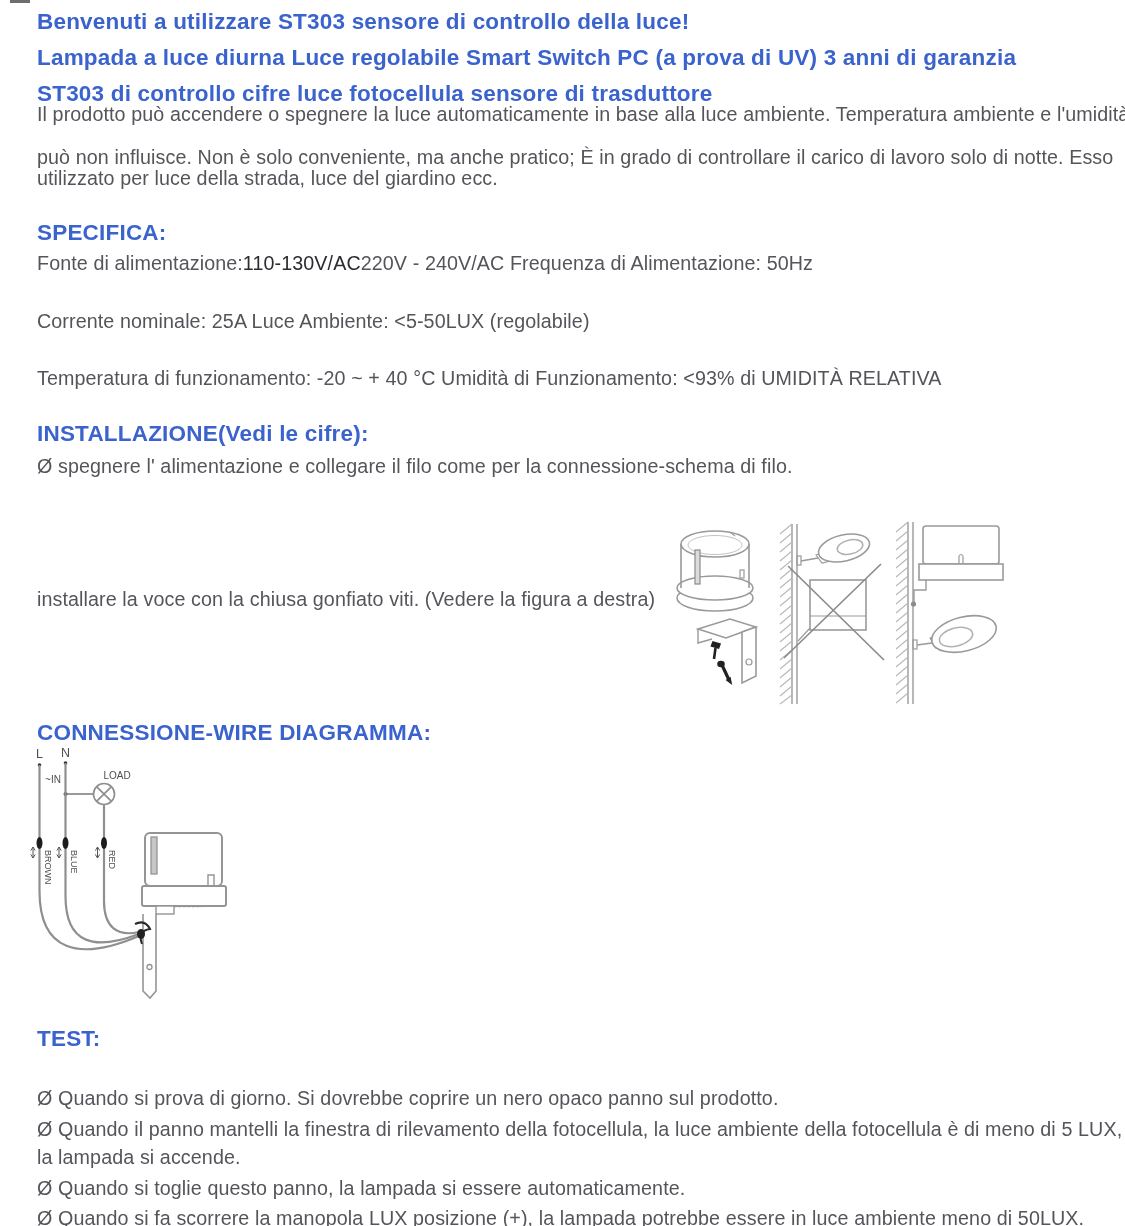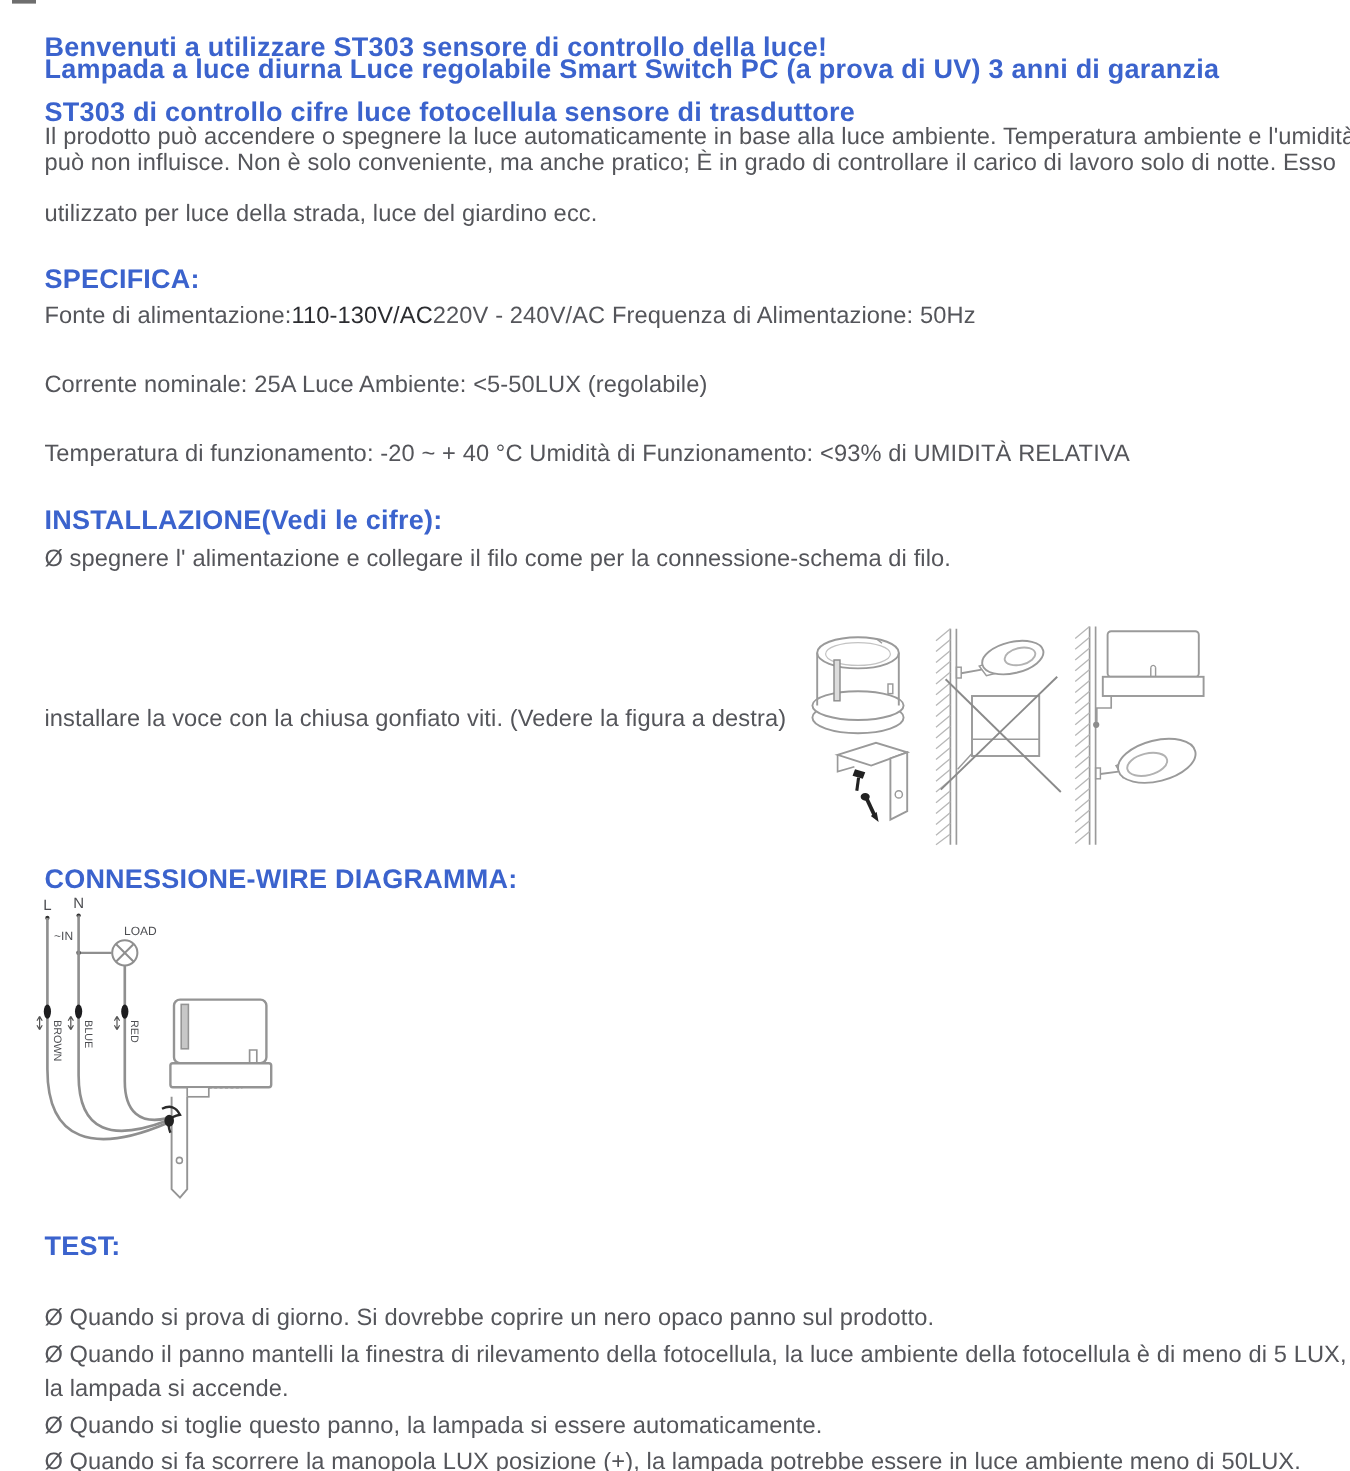--- a/index.html
+++ b/index.html
@@ -30,26 +30,26 @@
   svg{position:absolute;display:block;}
   svg text{font-family:"Liberation Sans","DejaVu Sans",sans-serif;fill:#4d4e52;}
 </style>
 </head>
 <body>
 
 <div class="page">
 
   <div class="edge-artifact"></div>
 
-  <div class="h-line" style="top:26px">Benvenuti a utilizzare ST303 sensore di controllo della luce!</div>
+  <div class="h-line" style="top:8px">Benvenuti a utilizzare ST303 sensore di controllo della luce!</div>
   <div class="h-line" style="top:44px">Lampada a luce diurna Luce regolabile Smart Switch PC (a prova di UV) 3 anni di garanzia</div>
   <div class="h-line" style="top:80px">ST303 di controllo cifre luce fotocellula sensore di trasduttore</div>
 
   <div class="b-line" style="top:103px">Il prodotto può accendere o spegnere la luce automaticamente in base alla luce ambiente. Temperatura ambiente e l'umidità</div>
-  <div class="b-line" style="top:125px">può non influisce. Non è solo conveniente, ma anche pratico; È in grado di controllare il carico di lavoro solo di notte. Esso</div>
+  <div class="b-line" style="top:146px">può non influisce. Non è solo conveniente, ma anche pratico; È in grado di controllare il carico di lavoro solo di notte. Esso</div>
   <div class="b-line" style="top:167px">utilizzato per luce della strada, luce del giardino ecc.</div>
 
   <div class="h-line" style="top:219px">SPECIFICA:</div>
   <div class="b-line" style="top:252px"><span>Fonte di alimentazione:</span><span class="seg-dark">110-130V/AC</span><span>220V - 240V/AC Frequenza di Alimentazione: 50Hz</span></div>
   <div class="b-line" style="top:310px">Corrente nominale: 25A Luce Ambiente: &lt;5-50LUX (regolabile)</div>
   <div class="b-line" style="top:367px">Temperatura di funzionamento: -20 ~ + 40 °C Umidità di Funzionamento: &lt;93% di UMIDITÀ RELATIVA</div>
 
   <div class="h-line" style="top:420px">INSTALLAZIONE(Vedi le cifre):</div>
   <div class="b-line" style="top:455px">Ø spegnere l' alimentazione e collegare il filo come per la connessione-schema di filo.</div>
   <div class="b-line" style="top:588px">installare la voce con la chiusa gonfiato viti. (Vedere la figura a destra)</div>

